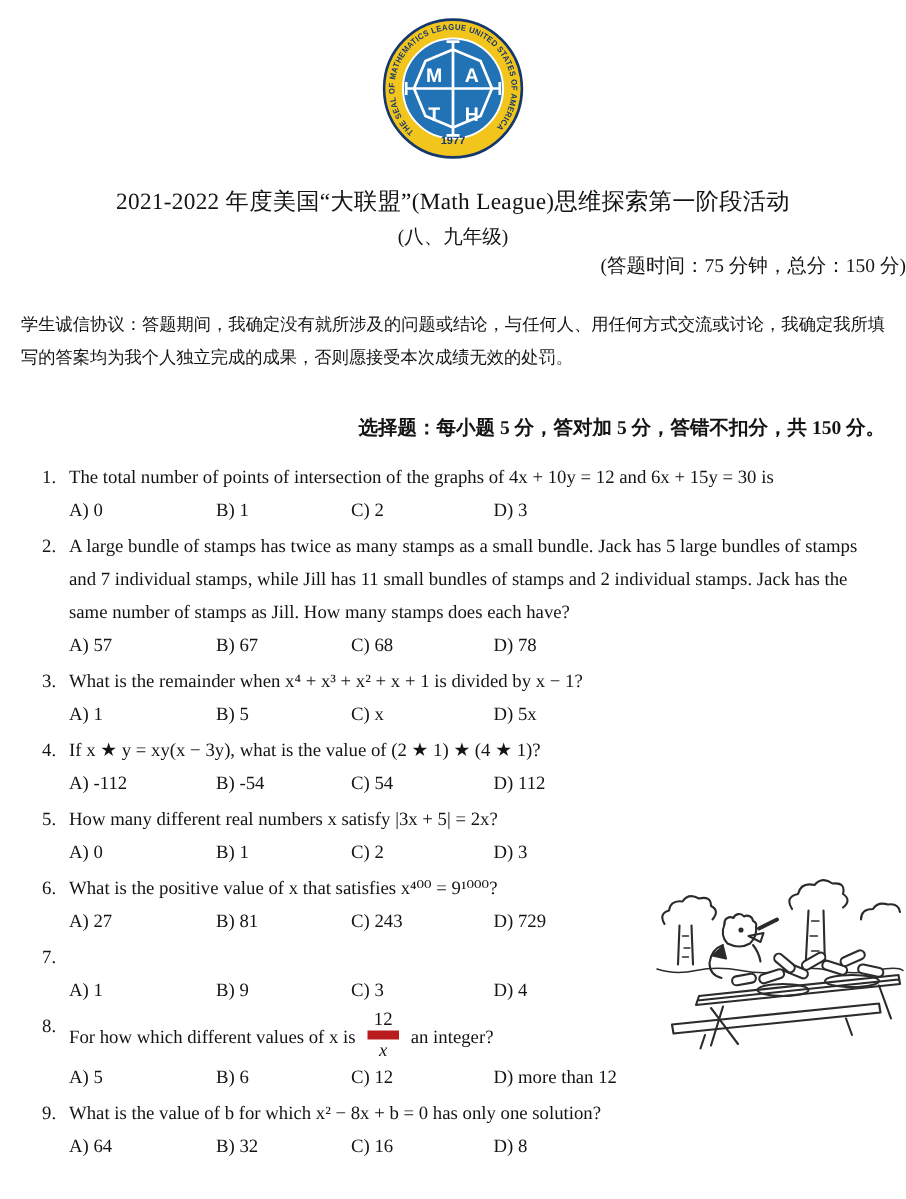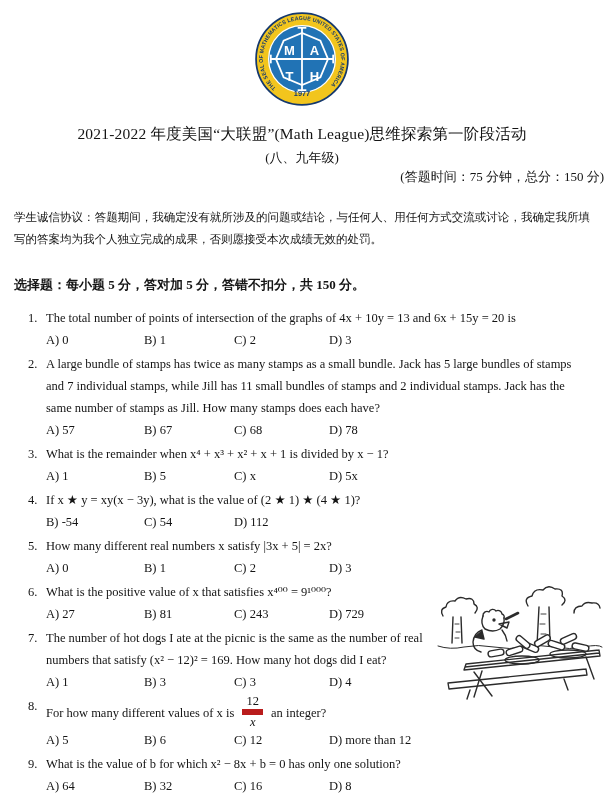--- a/index.html
+++ b/index.html
@@ -11,21 +11,21 @@
     font-family: "Liberation Serif", "DejaVu Serif", serif;
     position: relative;
     overflow: hidden;
   }
   .logo-row { display: flex; justify-content: center; padding-top: 7px; }
   .seal { width: 104px; height: 104px; }
   .doc-title { margin-top: 13px; text-align: center; font-size: 15.5px; font-weight: normal; letter-spacing: .2px; }
   .doc-sub  { margin-top: 4px; text-align: center; font-size: 13px; }
   .doc-sub2 { margin-top: 1px; text-align: right; font-size: 13px; }
   .integrity { margin: 20px 14px 0 14px; font-size: 11.5px; line-height: 22px; text-align: justify; }
-  .section-header { margin: 26px 14px 0 14px; font-size: 13px; font-weight: bold; }
+  .section-header { margin: 26px 14px 0 14px; font-size: 13px; font-weight: bold; text-align: right; }
   .q-list { margin: 13px 14px 0 28px; font-size: 12.5px; }
   .q { margin-bottom: 2px; }
   .q-head { display: flex; line-height: 22px; }
   .q-num { flex: 0 0 18px; }
   .q-text { flex: 1; }
   .q7 .q-text { max-width: 392px; }
   .opts { display: grid; grid-template-columns: 98px 90px 95px 1fr; padding-left: 18px; line-height: 22px; }
   .frac { display: inline-block; vertical-align: -9px; text-align: center; line-height: 1.05; margin: 0 5px; }
   .frac-num { display: block; border-bottom: 6px solid #b91c1c; padding: 0 4px 1px 4px; }
   .frac-den { display: block; font-style: italic; padding-top: 1px; }
@@ -69,21 +69,21 @@
 
 <div class="integrity">学生诚信协议：答题期间，我确定没有就所涉及的问题或结论，与任何人、用任何方式交流或讨论，我确定我所填写的答案均为我个人独立完成的成果，否则愿接受本次成绩无效的处罚。</div>
 
 <div class="section-header">选择题：每小题 5 分，答对加 5 分，答错不扣分，共 150 分。</div>
 
 <div class="q-list">
 
   <div class="q">
     <div class="q-head">
       <span class="q-num">1.</span>
-      <span class="q-text">The total number of points of intersection of the graphs of 4x + 10y = 13 and 6x + 15y = 20 is</span>
+      <span class="q-text">The total number of points of intersection of the graphs of 4x + 10y = 12 and 6x + 15y = 30 is</span>
     </div>
     <div class="opts">
       <span>A) 0</span>
       <span>B) 1</span>
       <span>C) 2</span>
       <span>D) 3</span>
     </div>
   </div>
 
   <div class="q">
@@ -111,20 +111,21 @@
       <span>D) 5x</span>
     </div>
   </div>
 
   <div class="q">
     <div class="q-head">
       <span class="q-num">4.</span>
       <span class="q-text">If x ★ y = xy(x − 3y), what is the value of (2 ★ 1) ★ (4 ★ 1)?</span>
     </div>
     <div class="opts">
+      <span>A) -112</span>
       <span>B) -54</span>
       <span>C) 54</span>
       <span>D) 112</span>
     </div>
   </div>
 
   <div class="q">
     <div class="q-head">
       <span class="q-num">5.</span>
       <span class="q-text">How many different real numbers x satisfy |3x + 5| = 2x?</span>
@@ -146,35 +147,34 @@
       <span>A) 27</span>
       <span>B) 81</span>
       <span>C) 243</span>
       <span>D) 729</span>
     </div>
   </div>
 
   <div class="q q7">
     <div class="q-head">
       <span class="q-num">7.</span>
-      <span class="q-text">The number of hot dogs I ate at the picnic is the same as the number of real numbers that satisfy (x² − 12)² = 169. How many hot dogs did I eat?</span>
     </div>
     <div class="opts">
       <span>A) 1</span>
-      <span>B) 3</span>
+      <span>B) 9</span>
       <span>C) 3</span>
       <span>D) 4</span>
     </div>
   </div>
 
   <div class="q">
     <div class="q-head">
       <span class="q-num">8.</span>
       <span class="q-text">
-        <span>For how many different values of x is</span>
+        <span>For how which different values of x is</span>
         <span class="frac">
           <span class="frac-num">12</span>
           <span class="frac-den">x</span>
         </span>
         <span>an integer?</span>
       </span>
     </div>
     <div class="opts">
       <span>A) 5</span>
       <span>B) 6</span>

